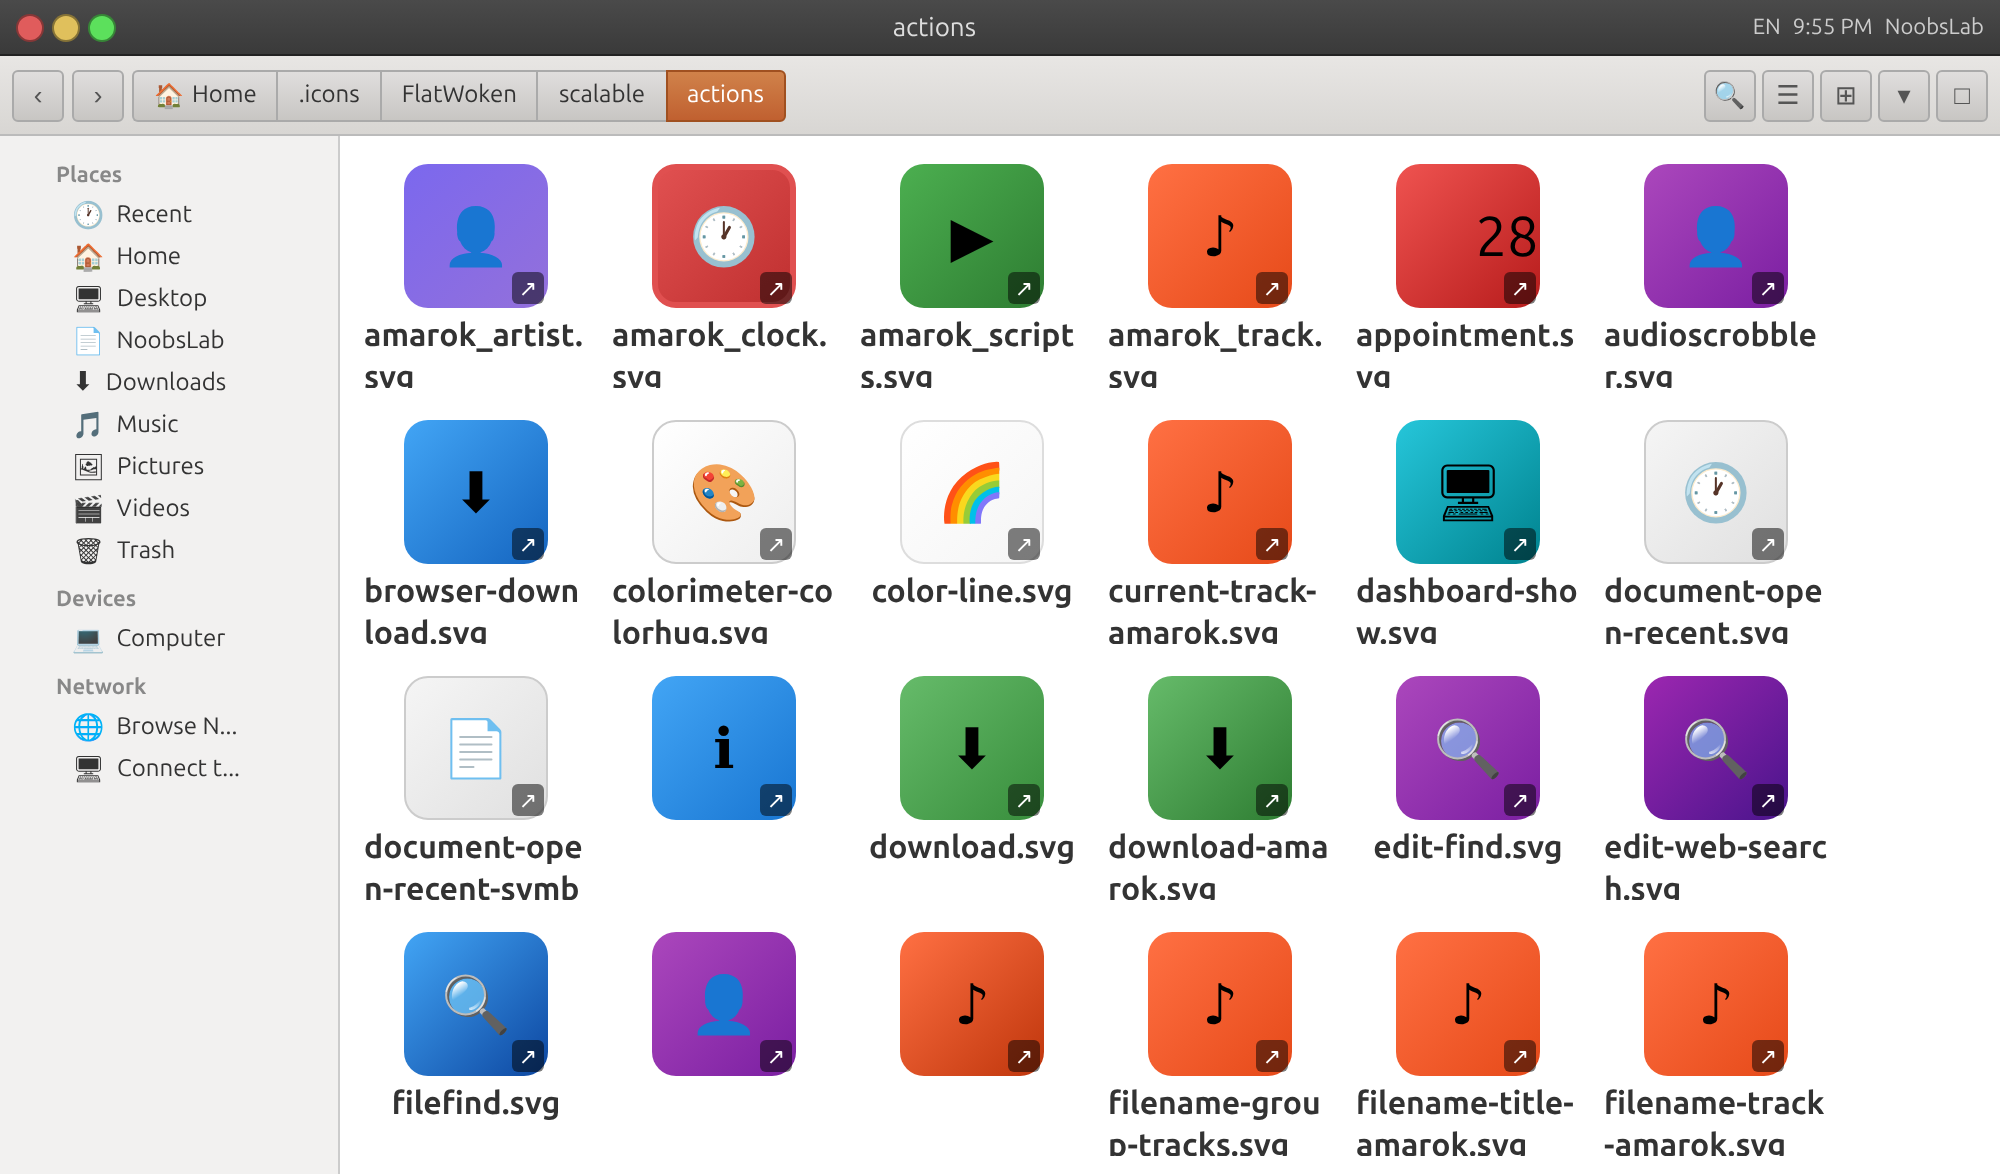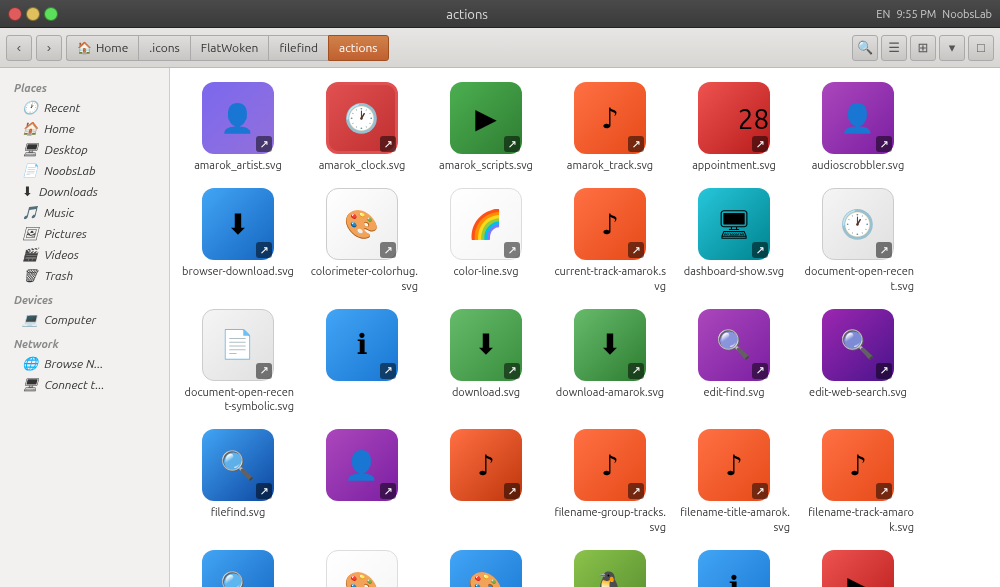--- a/index.html
+++ b/index.html
@@ -122,23 +122,22 @@
       flex: 1;
       overflow: hidden;
     }
 
     
     .sidebar {
       width: 170px;
       min-width: 170px;
       background: #f2f1f0;
       border-right: 1px solid #ccc;
-      padding: 6px 2px;
+      padding: 6px 16px;
       overflow-y: auto;
-      font-style: italic;
     }
     .sidebar-section-header {
       font-size: 11px;
       font-weight: bold;
       color: #888;
       padding: 8px 12px 3px 12px;
       text-transform: none;
     }
     .sidebar-item {
       display: flex;
@@ -185,27 +184,28 @@
     }
     .file-icon-img {
       width: 72px;
       height: 72px;
       border-radius: 12px;
       display: flex;align-items:center;justify-content:center;
       font-size: 30px;
       overflow: hidden;
     }
     .file-label {
-      font-size: 11px;
-      text-align: right;
+      font-size: 16px;
+      text-align: left;
       color: #333;
       word-break: break-all;
       line-height: 1.3;
       max-height: 36px;
       overflow: hidden;
+      font-weight: bold;
     }
     
     .file-icon-wrap::after {
       content: '↗';
       position: absolute;
       bottom: 2px;
       right: 2px;
       font-size: 14px;
       color: white;
       background: rgba(0,0,0,0.5);
@@ -272,21 +272,21 @@
 
   <div class="toolbar">
     <button class="nav-btn">‹</button>
     <button class="nav-btn">›</button>
     <div class="breadcrumb">
       <a class="breadcrumb-item">
         <span class="breadcrumb-home-icon">🏠</span>Home
       </a>
       <a class="breadcrumb-item">.icons</a>
       <a class="breadcrumb-item">FlatWoken</a>
-      <a class="breadcrumb-item">filefind</a>
+      <a class="breadcrumb-item">scalable</a>
       <a class="breadcrumb-item active">actions</a>
     </div>
     <div class="toolbar-right">
       <button class="toolbar-btn">🔍</button>
       <button class="toolbar-btn">☰</button>
       <button class="toolbar-btn">⊞</button>
       <button class="toolbar-btn">▾</button>
       <button class="toolbar-btn">□</button>
     </div>
   </div>

